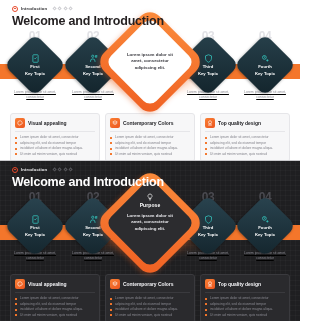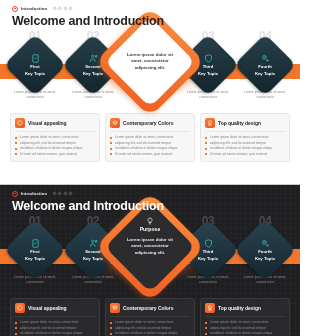--- a/index.html
+++ b/index.html
@@ -5,21 +5,21 @@
   * { box-sizing: border-box; margin:0; padding:0; }
   html,body { width:300px; height:336px; }
   body {
     font-family: "Liberation Sans", sans-serif;
     background:#ffffff;
     overflow:hidden;
   }
   .slide {
     position:relative;
     width:300px;
-    height:184px;
+    height:160px;
     overflow:hidden;
   }
   .slide.light { background:#ffffff; }
   .slide.dark  { background:#1f1f21; }
   .slide.dark::before{
     content:""; position:absolute; inset:0;
     background:
       repeating-linear-gradient(0deg, rgba(255,255,255,.022) 0 1px, transparent 1px 5px),
       repeating-linear-gradient(90deg, rgba(255,255,255,.022) 0 1px, transparent 1px 5px);
     pointer-events:none;
@@ -67,21 +67,21 @@
   .glow {
     position:absolute; left:50%; top:46px; transform:translateX(-50%);
     width:150px; height:52px; z-index:0;
     background:radial-gradient(ellipse at center, rgba(244,118,43,.55) 0%, rgba(244,118,43,0) 70%);
     filter:blur(2px);
   }
   .slide.dark .glow { background:radial-gradient(ellipse at center, rgba(244,118,43,.45) 0%, rgba(244,118,43,0) 70%); }
 
   
   .topics { position:absolute; left:0; top:30px; width:300px; height:82px; z-index:4; }
-  .topic { position:absolute; width:62px; text-align:center; }
+  .topic { position:absolute; width:62px; text-align:center;text-decoration:underline; }
   .topic .num {
     font-size:12px; font-weight:bold; color:#e2e2e6; line-height:1;
     letter-spacing:-.3px;
   }
   .slide.dark .topic .num { color:#4a4a50; }
   .dia-wrap { position:relative; width:44px; height:44px; margin:1px auto 0; }
   .dia {
     position:absolute; inset:0; border-radius:8px; transform:rotate(45deg);
     background:linear-gradient(135deg,#27404b 0%,#13242c 100%);
     box-shadow:0 1px 3px rgba(0,0,0,.35);

